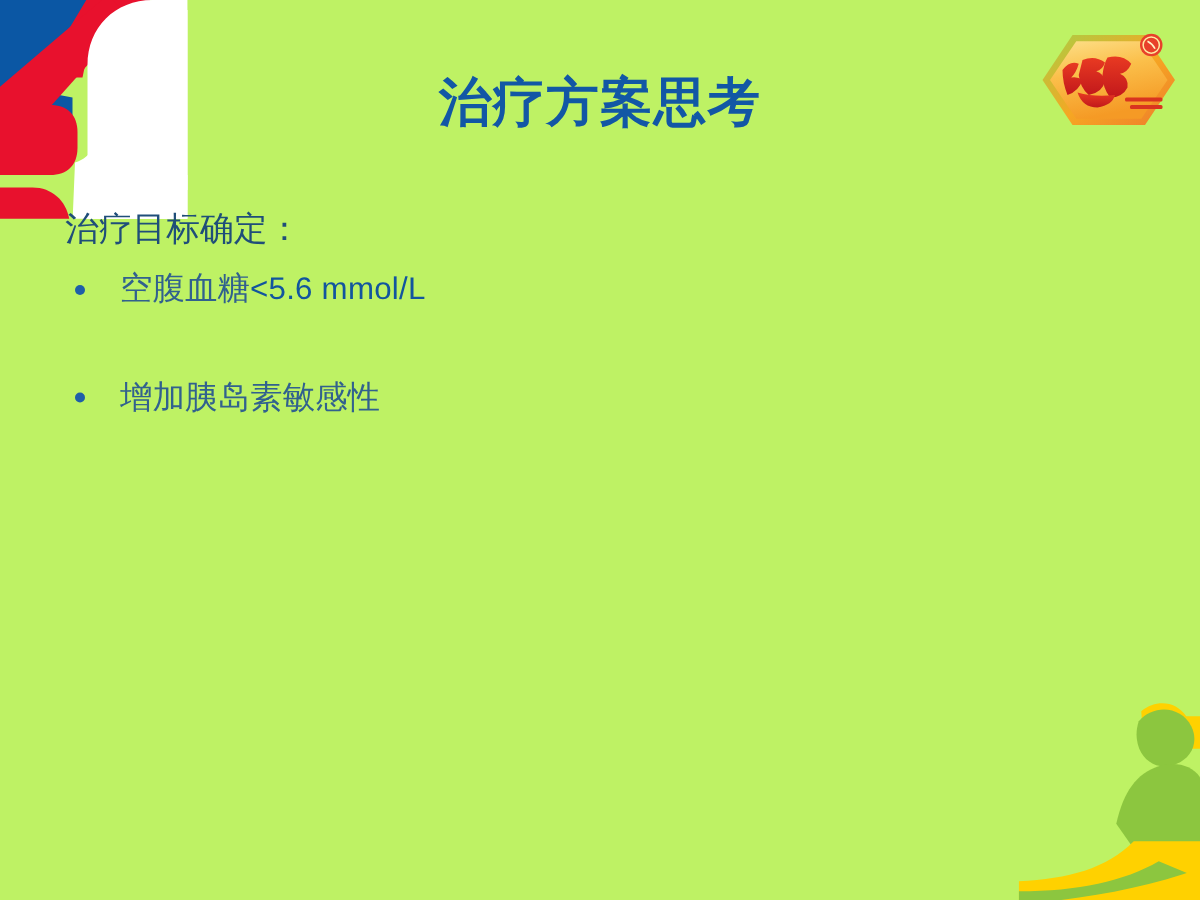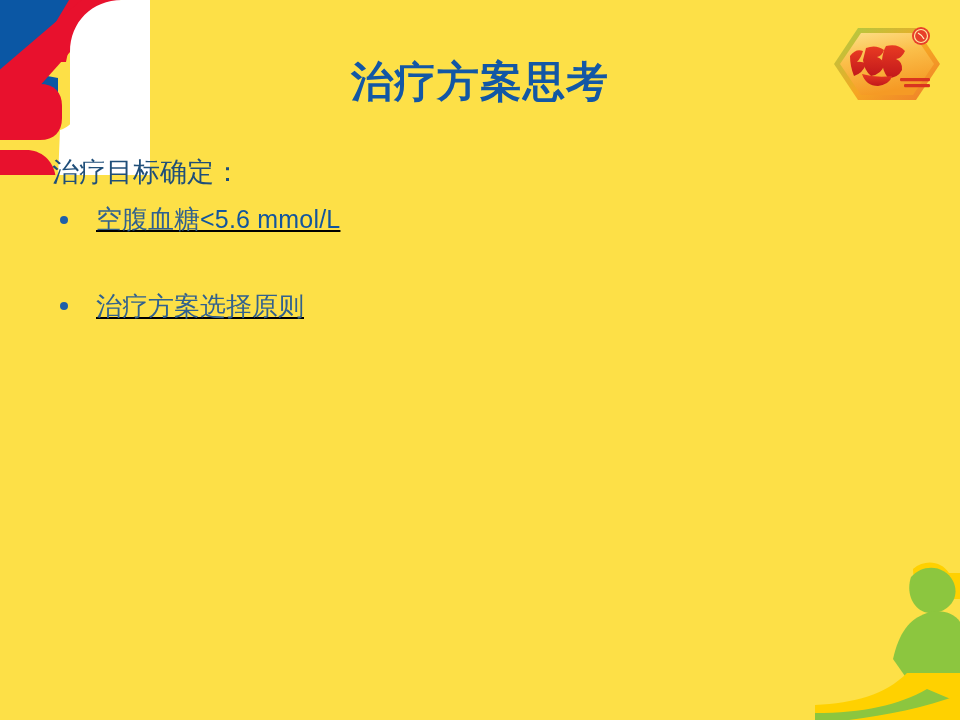--- a/index.html
+++ b/index.html
@@ -7,21 +7,21 @@
     padding: 0;
     background: #ffffff;
   }
   body {
     font-family: "Liberation Sans", sans-serif;
   }
   .slide {
     position: relative;
     width: 960px;
     height: 720px;
-    background: #fde047;
+    background: #bef264;
     overflow: hidden;
   }
 
   
   .deco-topleft {
     position: absolute;
     left: 0;
     top: 0;
     width: 150px;
     height: 175px;
@@ -59,37 +59,36 @@
     font-weight: bold;
     letter-spacing: 1px;
     color: #1257A5;
     line-height: 1.1;
   }
 
   
   .content {
     position: absolute;
     left: 52px;
-    top: 152px;
+    top: 164px;
     width: 700px;
   }
   .section { margin-bottom: 0; }
   .section-heading {
     font-family: "DejaVu Serif", "Liberation Serif", serif;
     font-size: 27px;
     color: #1F4E79;
     line-height: 1.45;
     margin: 0 0 6px 0;
     white-space: nowrap;
   }
   .bullet-list {
     list-style: none;
     margin: 0;
     padding: 0;
-    text-decoration: underline;
   }
   .bullet-item {
     position: relative;
     padding-left: 44px;
     font-family: "DejaVu Serif", "Liberation Serif", serif;
     font-size: 26px;
     color: #31618E;
     line-height: 1.72;
     white-space: nowrap;
   }
@@ -215,20 +214,20 @@
         </li>
       </ul>
     </div>
 
     <div class="section-gap"></div>
 
     <div class="section">
       <ul class="bullet-list">
         <li class="bullet-item">
           <span class="bullet-dot"></span>
-          <span>治疗方案选择原则</span><span class="latin"></span>
+          <span>增加胰岛素敏感性</span><span class="latin"></span>
         </li>
       </ul>
     </div>
 
   </div>
 
 </div>
 
 </body></html>

